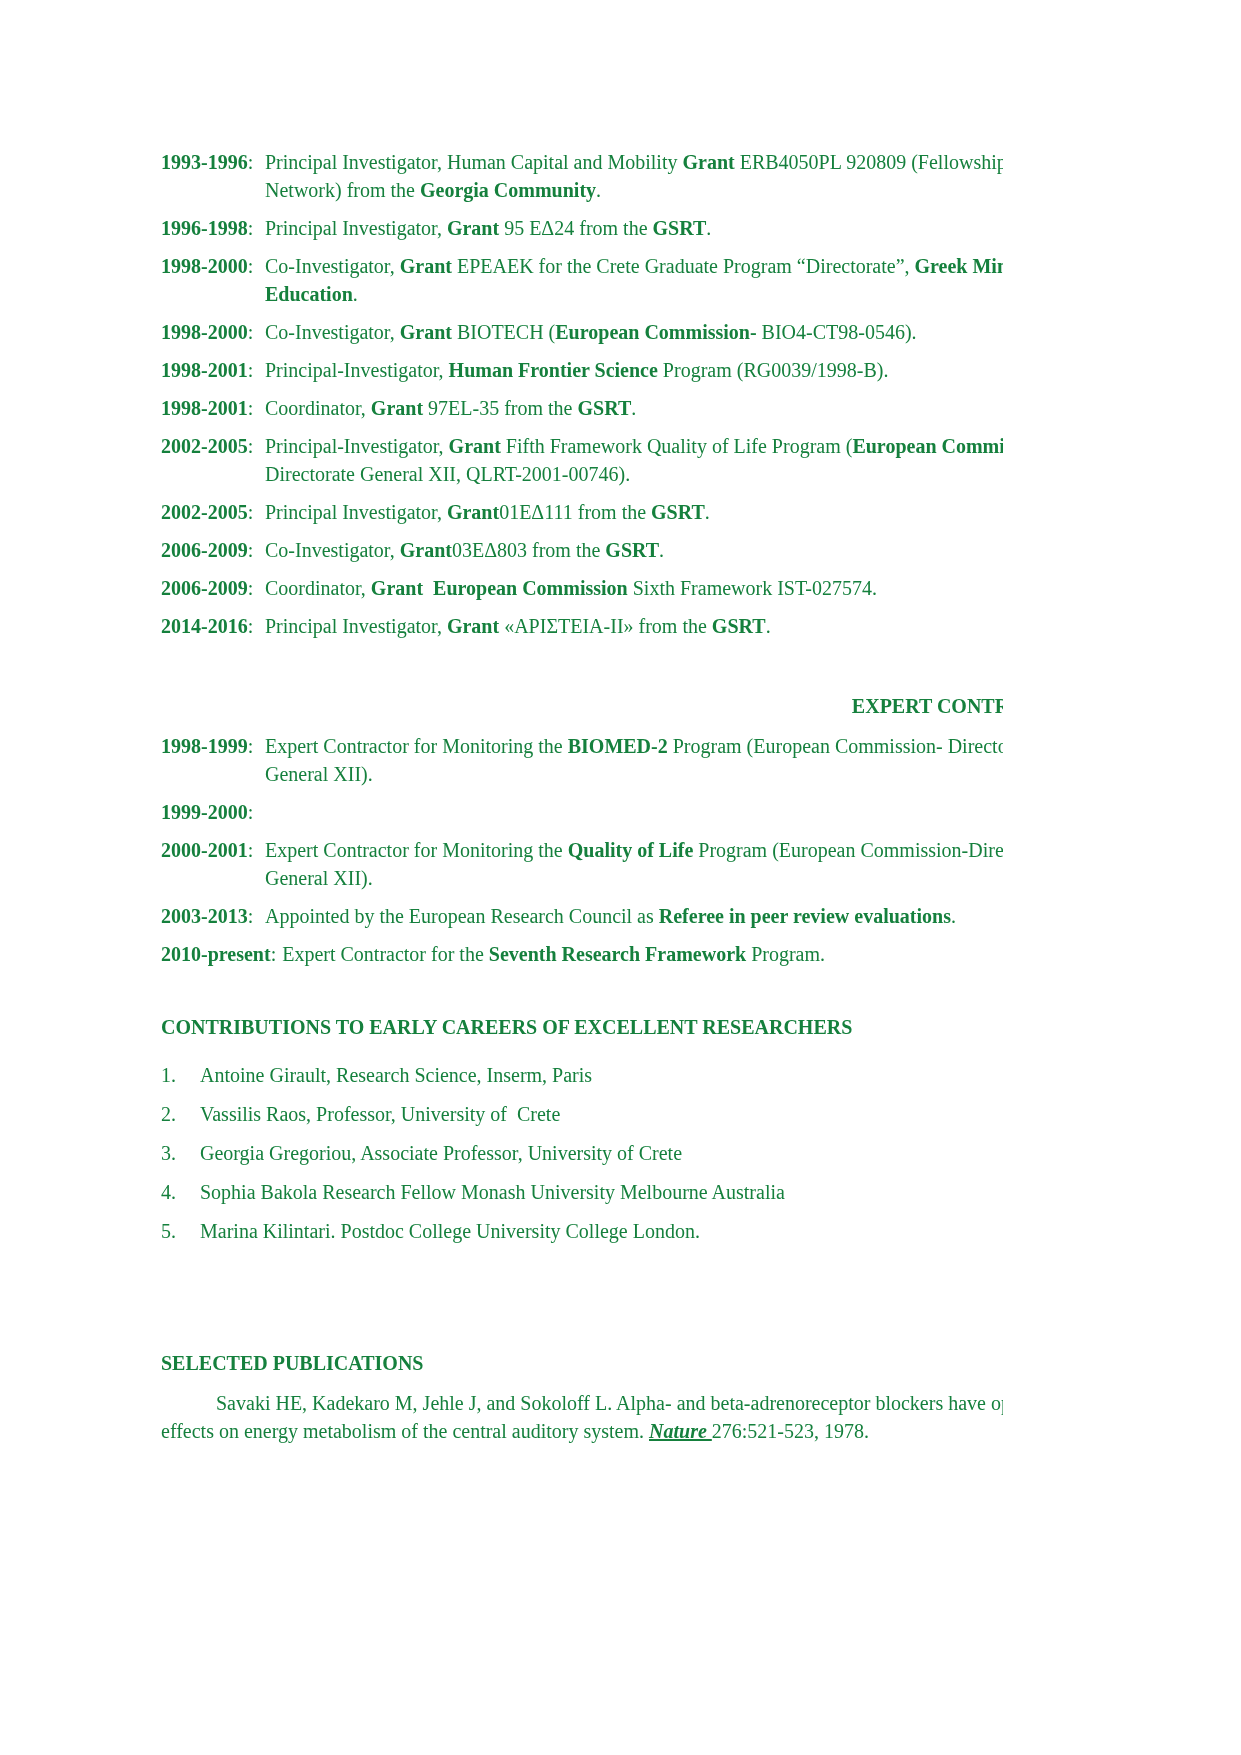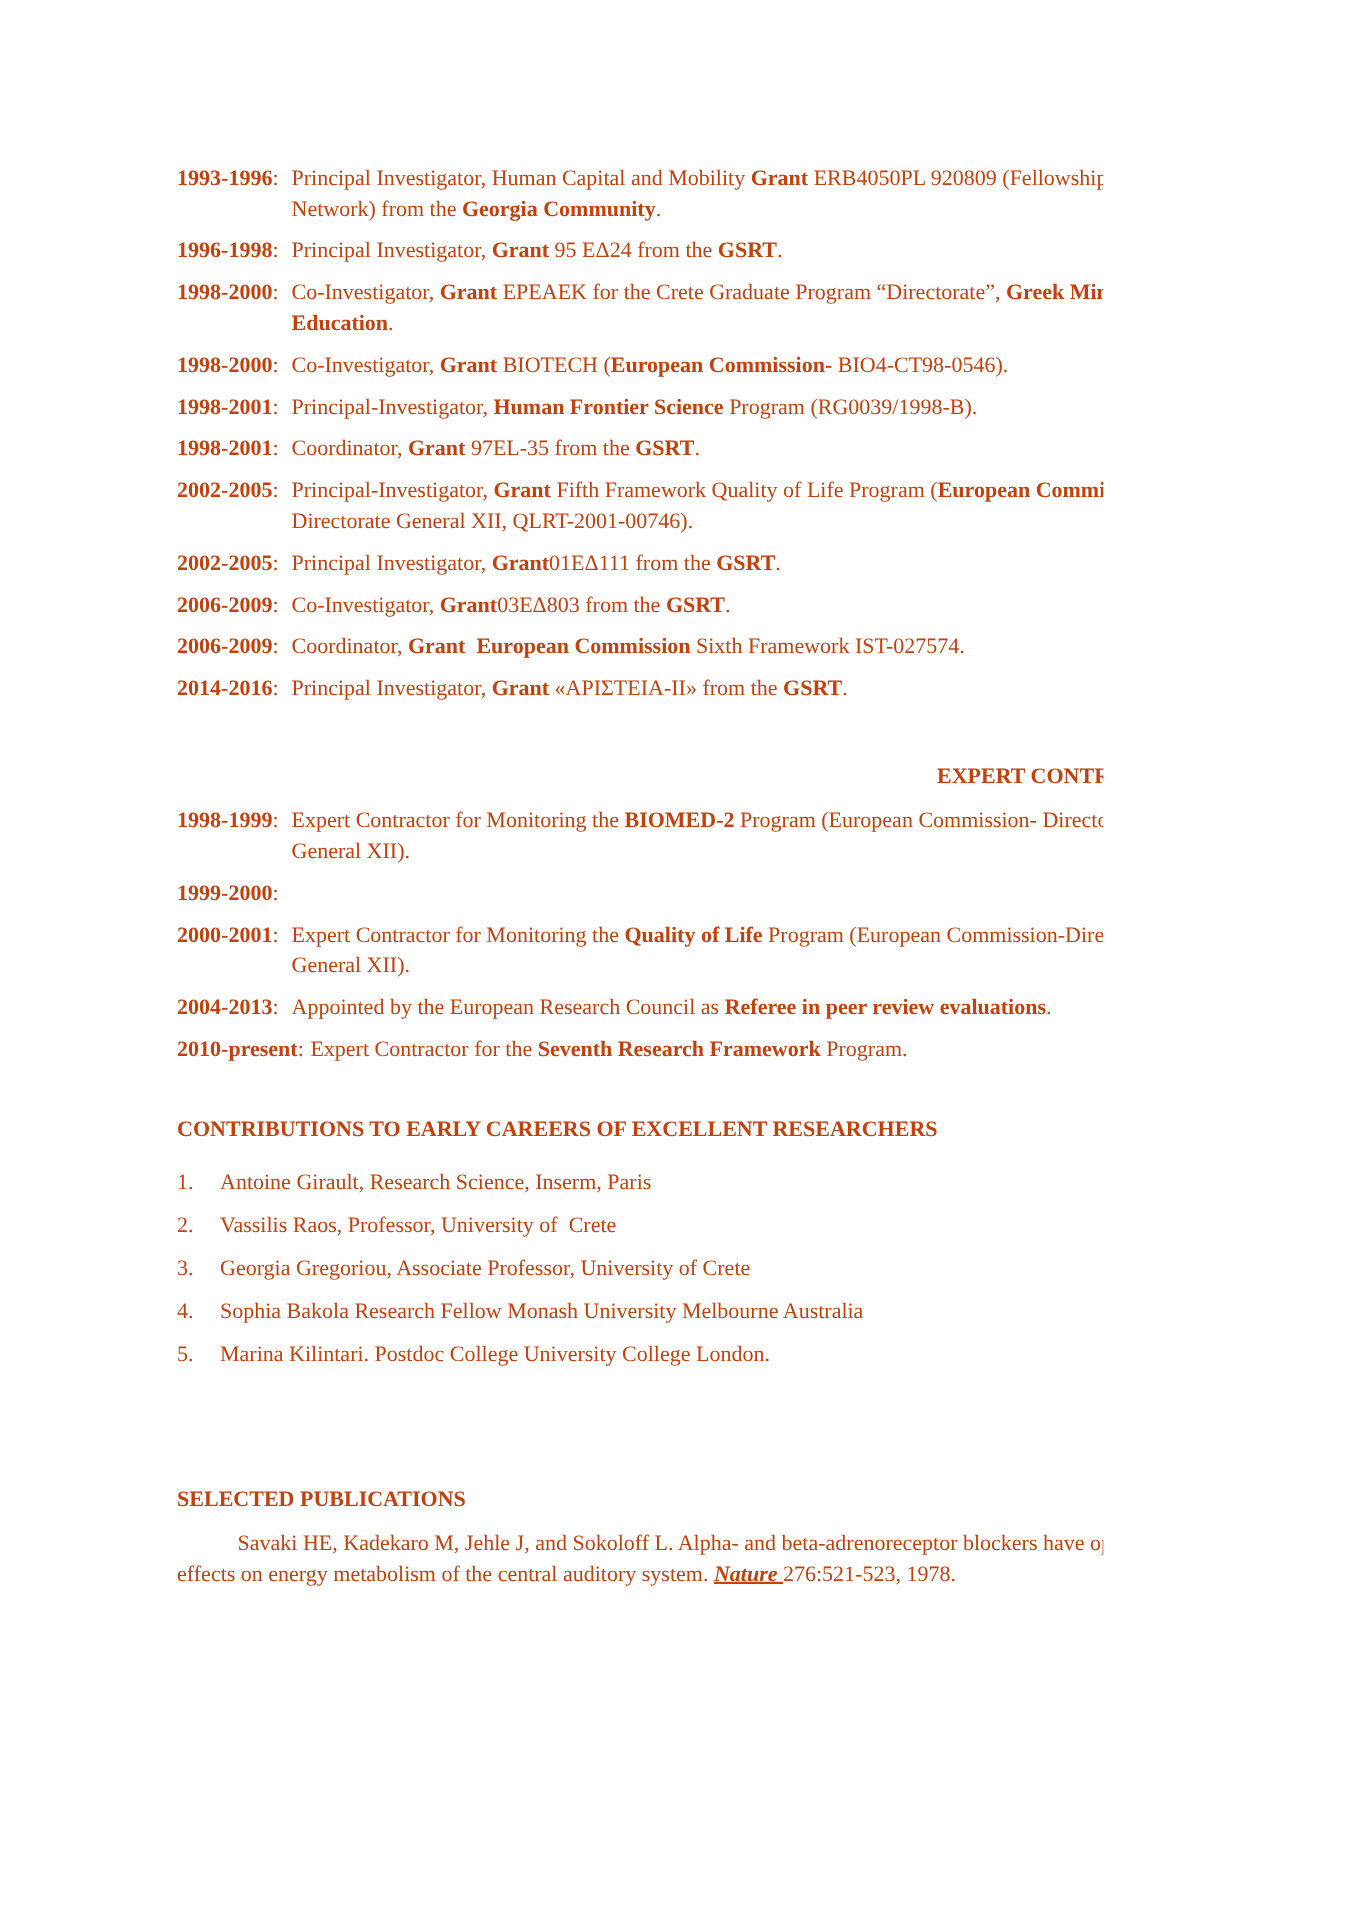--- a/index.html
+++ b/index.html
@@ -1,21 +1,21 @@
 <!DOCTYPE html>
 <html><head>
 <meta charset="utf-8">
 <style>
   html,body{margin:0;padding:0;background:#ffffff;}
   .page{
     position:relative;
     width:1003px;height:1755px;
     background:#ffffff;
     font-family:"Liberation Serif",serif;
-    font-size:20px;color:#c2410c;
+    font-size:20px;color:#15803d;
     overflow:hidden;
   }
   .content{position:absolute;left:161px;top:148px;width:920px;}
   .entry{display:flex;margin-bottom:10px;line-height:28px;}
   .period{flex:0 0 auto;min-width:98px;padding-right:6px;white-space:nowrap;}
   .period b{font-weight:bold;}
   .econtent{flex:1 1 auto;white-space:pre-wrap;}
   .b{font-weight:bold;}
   .i{font-style:italic;}
   .u{text-decoration:underline;}
@@ -97,21 +97,21 @@
             <span class="econtent"><span class="">Expert Contractor for Monitoring the </span><span class="b ">BIOMED-2</span><span class=""> Program (European Commission- Directorate General XII).</span></span>
           </div>
           <div class="entry">
             <span class="period"><b>1999-2000</b>:</span>
           </div>
           <div class="entry">
             <span class="period"><b>2000-2001</b>:</span>
             <span class="econtent"><span class="">Expert Contractor for Monitoring the </span><span class="b ">Quality of Life</span><span class=""> Program (European Commission-Directorate General XII).</span></span>
           </div>
           <div class="entry">
-            <span class="period"><b>2004-2013</b>:</span>
+            <span class="period"><b>2003-2013</b>:</span>
             <span class="econtent"><span class="">Appointed by the European Research Council as </span><span class="b ">Referee in peer review evaluations</span><span class="">.</span></span>
           </div>
           <div class="entry">
             <span class="period"><b>2010-present</b>:</span>
             <span class="econtent"><span class="">Expert Contractor for the </span><span class="b ">Seventh Research Framework</span><span class=""> Program.</span></span>
           </div>
         </div>
     </div>
 
     <div>

